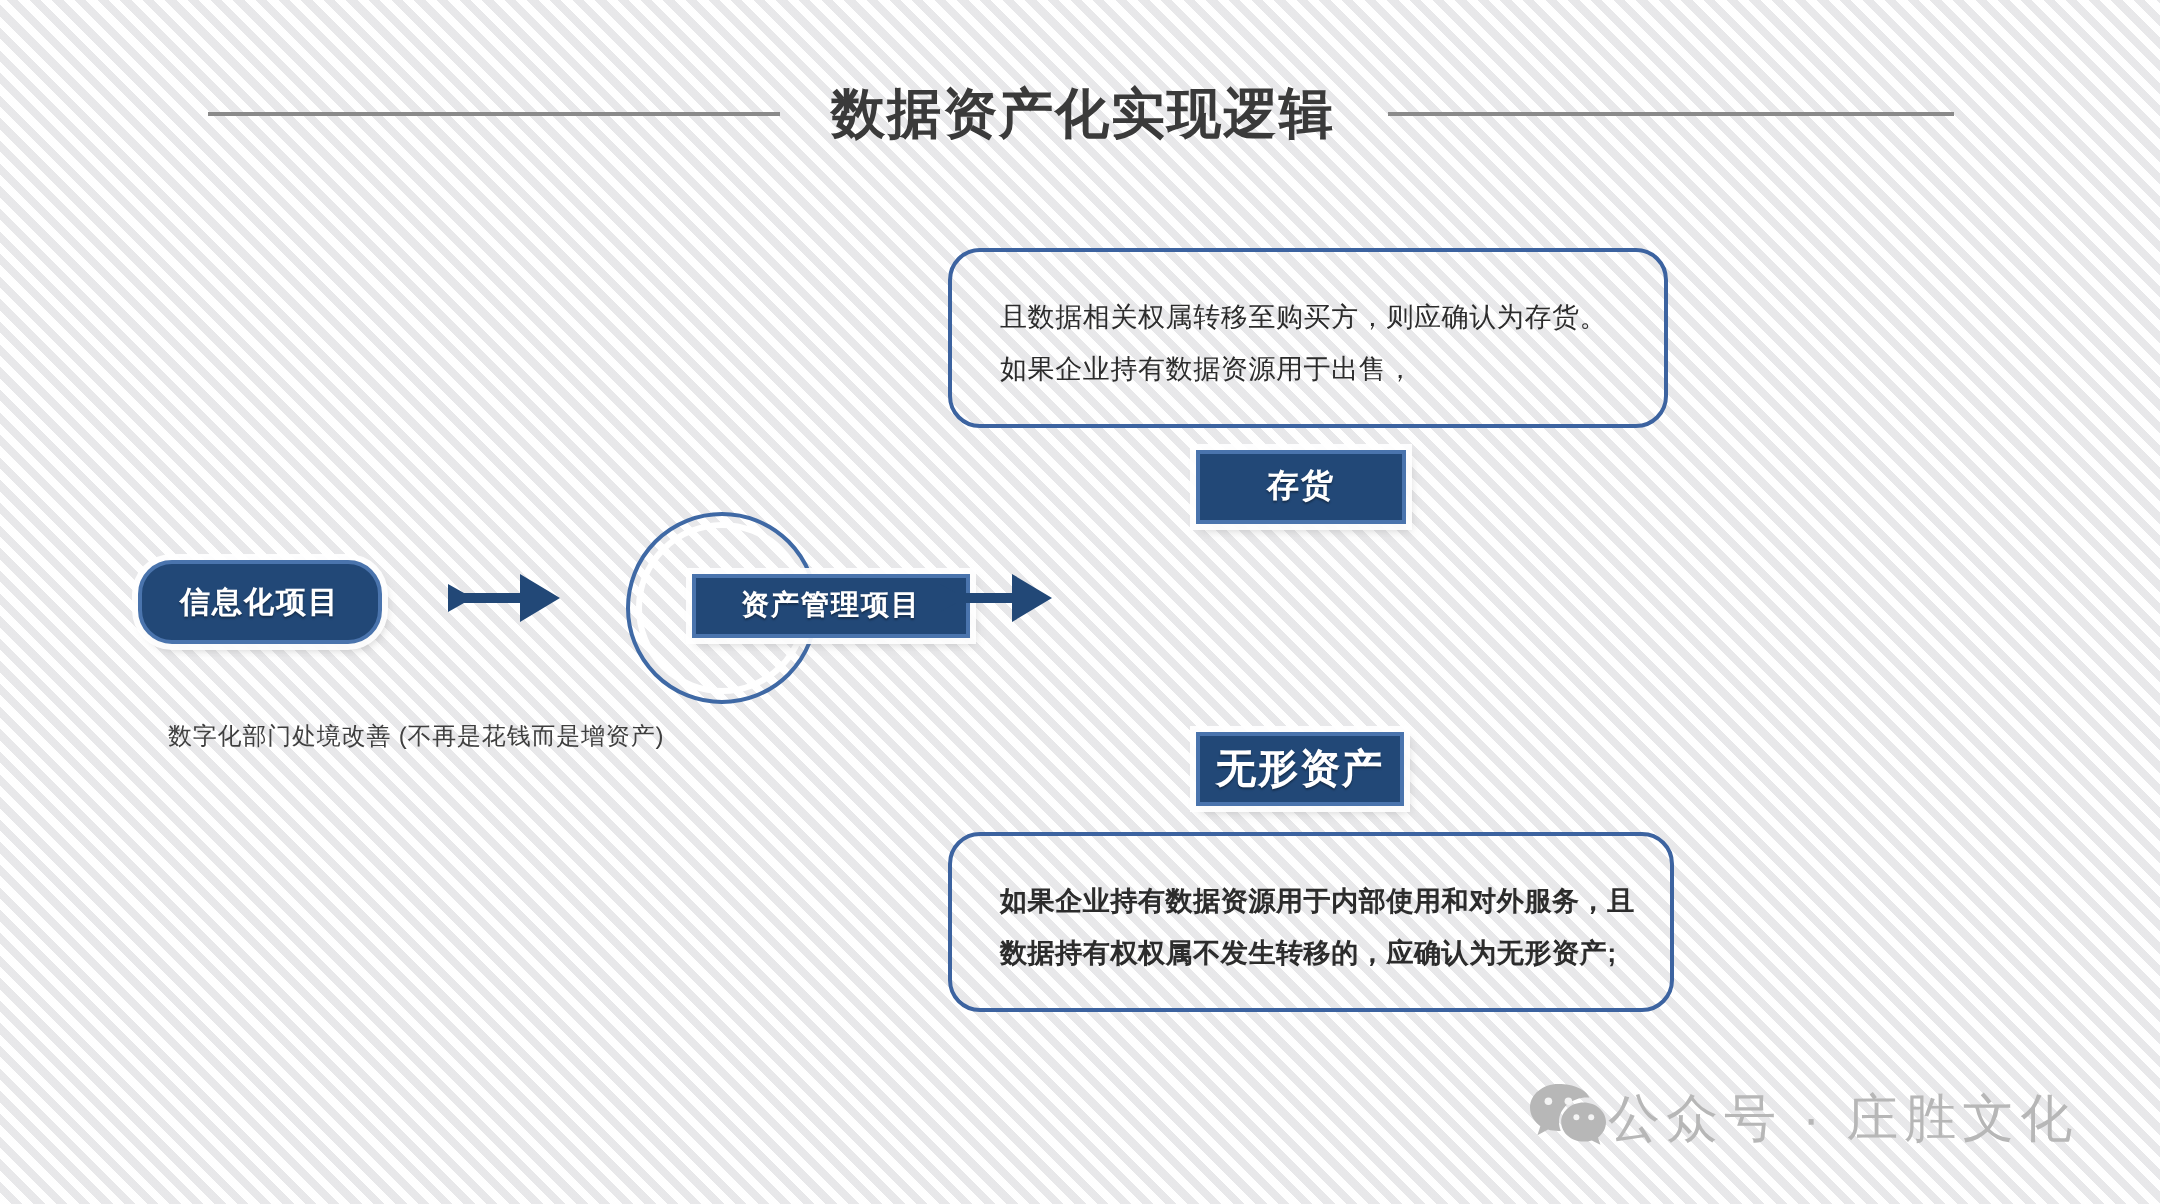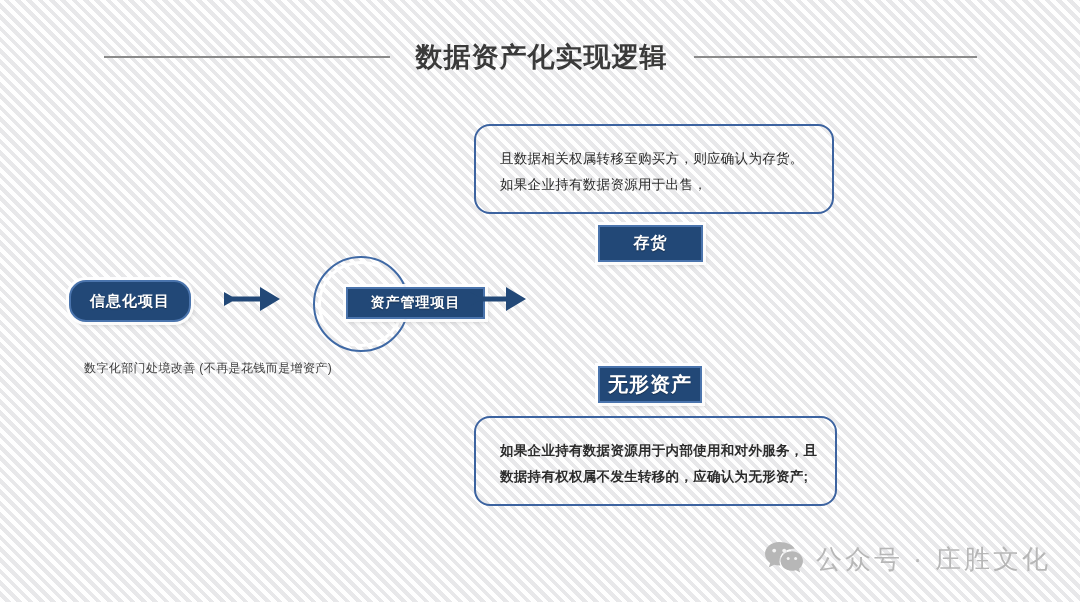--- a/index.html
+++ b/index.html
@@ -176,21 +176,20 @@
     letter-spacing: 0.3px;
   }
 
   
   #watermark {
     position: absolute;
     left: 764px;
     top: 540px;
     display: flex;
     align-items: center;
-    gap: 12px;
   }
   #watermark-text {
     font-size: 26px;
     color: #b7b7b7;
     letter-spacing: 3px;
     white-space: nowrap;
   }
 </style>
 </head>
 <body>

